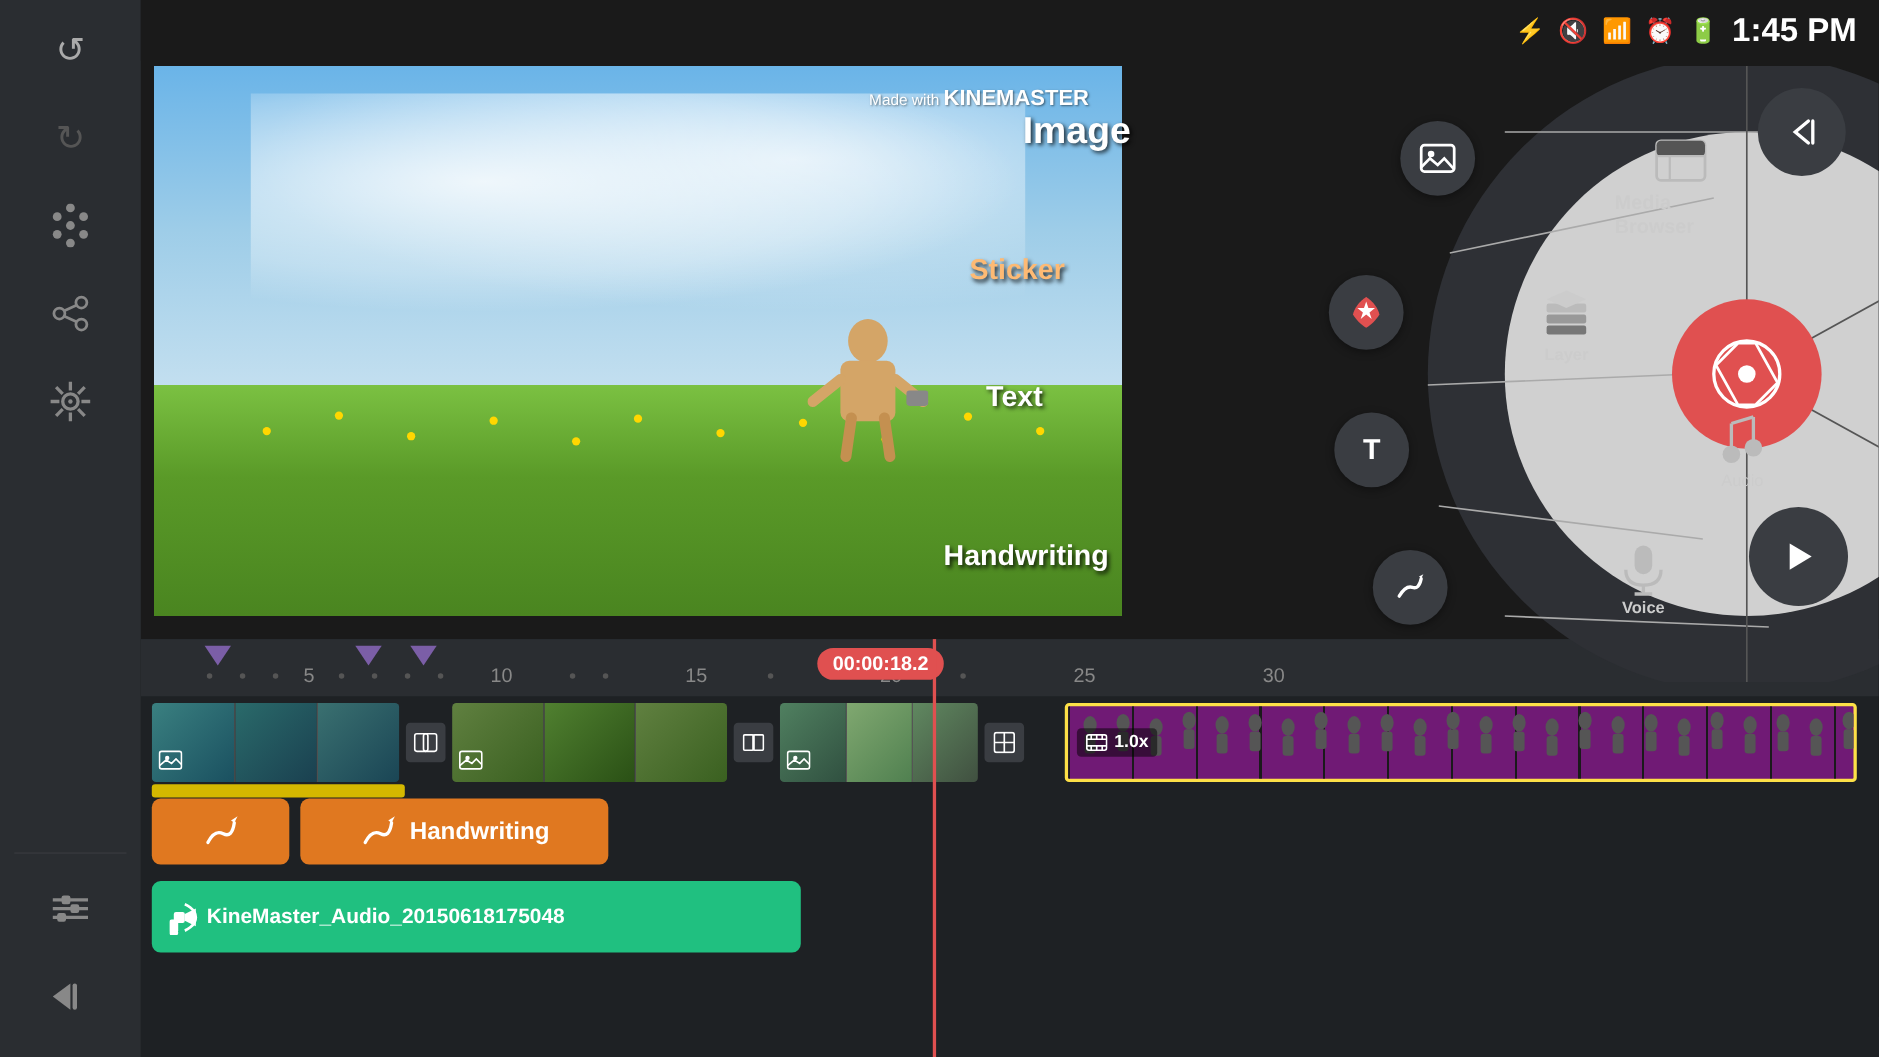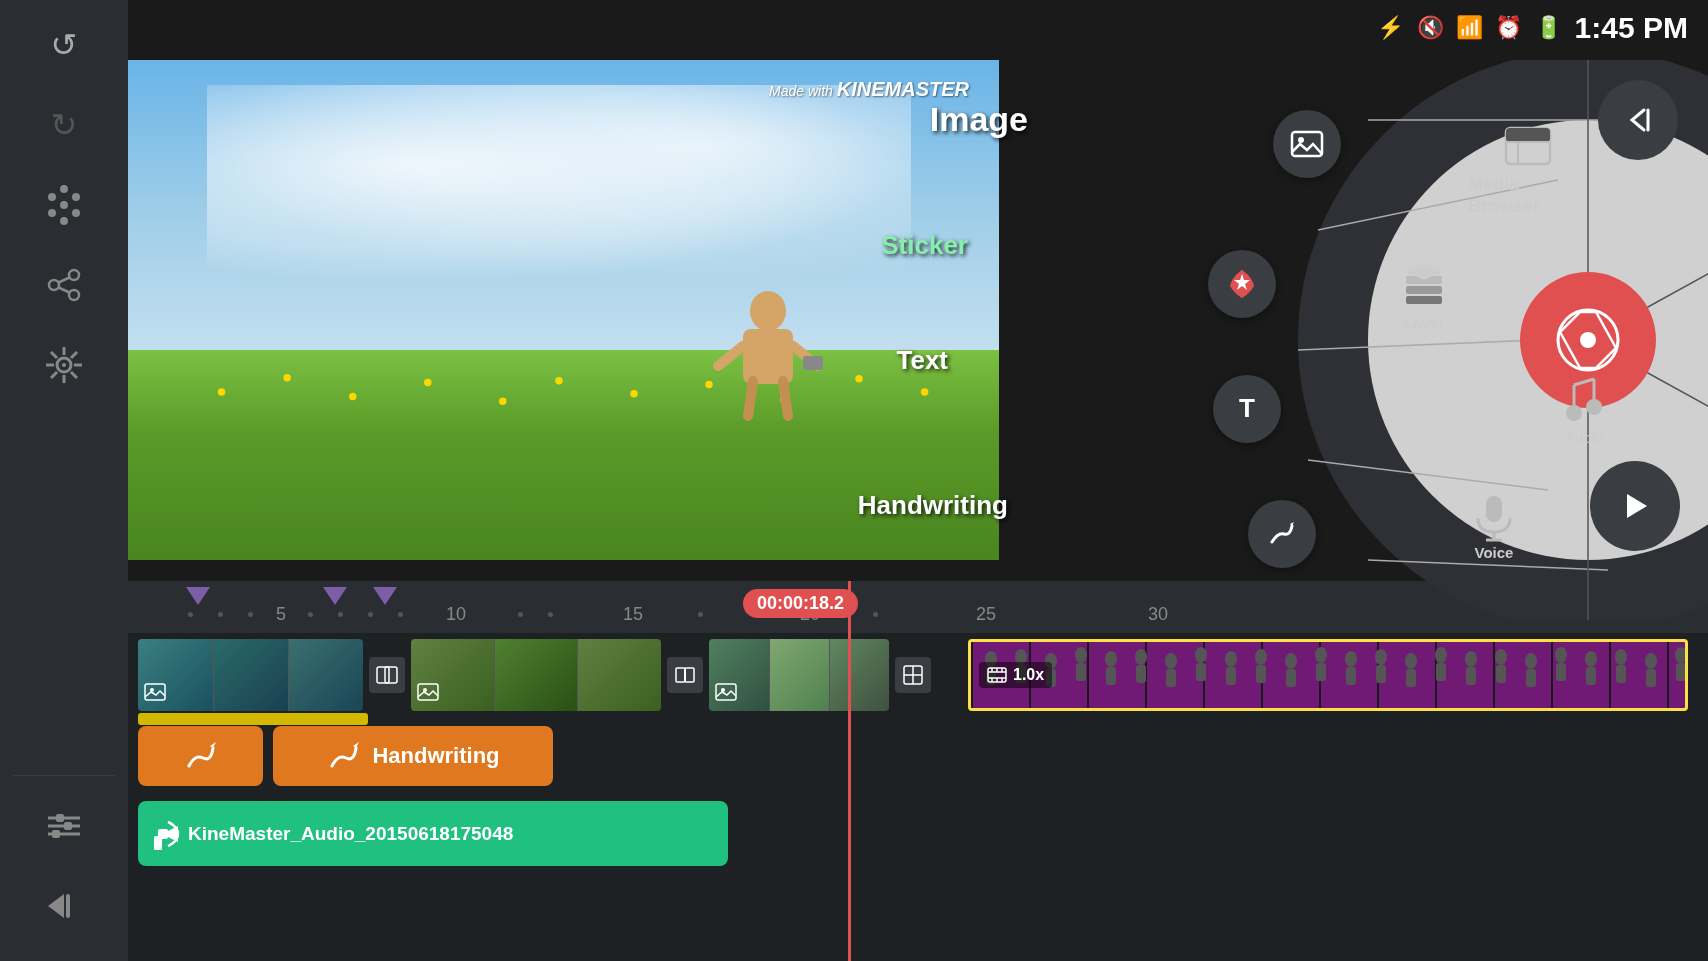--- a/index.html
+++ b/index.html
@@ -66,26 +66,25 @@
     .status-time {
       color: #fff;
       font-size: 30px;
       font-weight: bold;
     }
 
     
     .preview-area {
       position: absolute;
       top: 60px;
-      left: 119px;
+      left: 140px;
       width: 880px;
       height: 500px;
       background: linear-gradient(180deg, #87CEEB 0%, #b0d9ef 40%, #6aaa3a 65%, #4a8a20 80%, #3d7318 100%);
       overflow: hidden;
-      font-style: italic;
     }
 
     .preview-bg-sky {
       position: absolute;
       top: 0;
       left: 0;
       width: 100%;
       height: 60%;
       background: linear-gradient(180deg, #6ab4e8 0%, #9ecde8 50%, #c5e0f0 100%);
     }
@@ -215,21 +214,21 @@
       font-size: 34px;
       font-weight: bold;
       text-shadow: 2px 2px 4px rgba(0,0,0,0.8);
       pointer-events: none;
     }
 
     .radial-label-sticker {
       position: absolute;
       top: 230px;
       right: 740px;
-      color: #86efac;
+      color: #fdba74;
       font-size: 26px;
       font-weight: bold;
       text-shadow: 2px 2px 4px rgba(0,0,0,0.8);
       pointer-events: none;
     }
 
     .radial-label-text {
       position: absolute;
       top: 345px;
       right: 760px;

